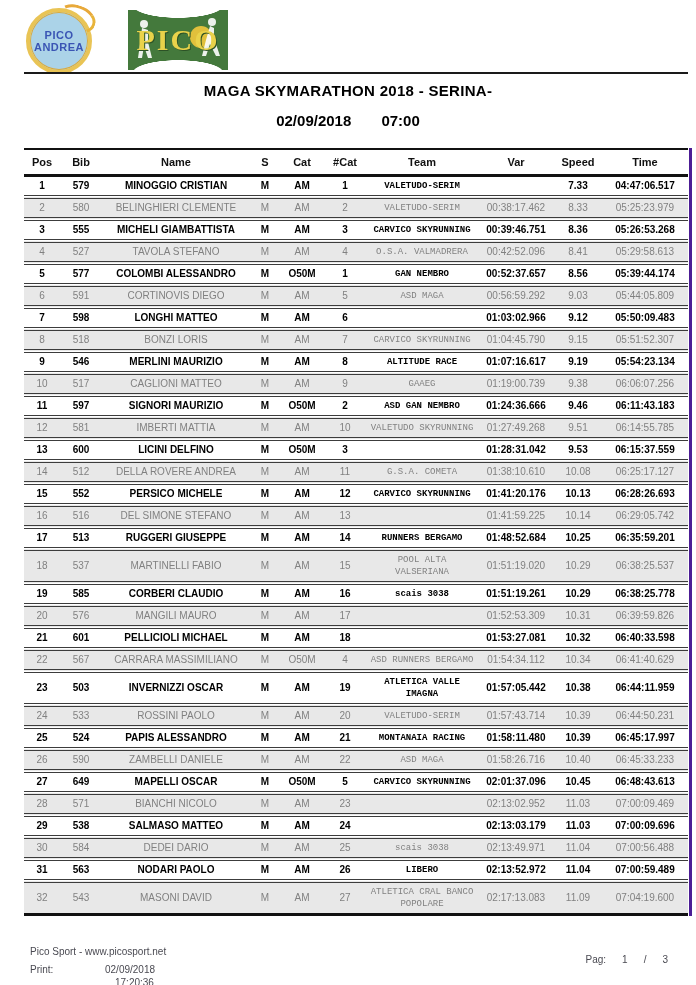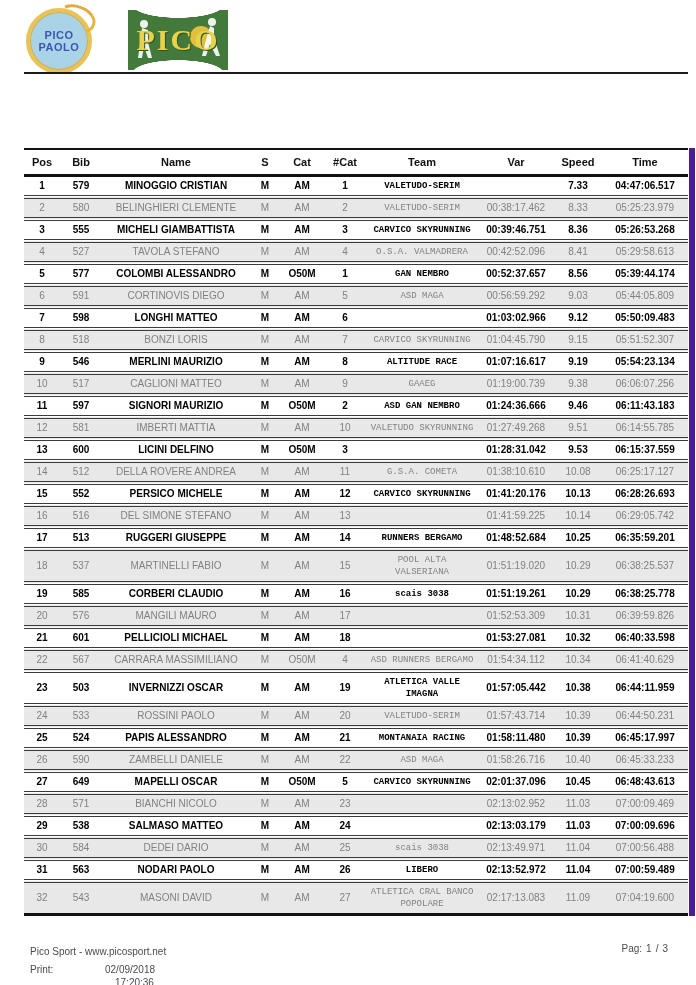--- a/index.html
+++ b/index.html
@@ -32,74 +32,81 @@
   }
   .logo-green .sun { position:absolute; right:16px; top:16px; width:22px; height:22px; border-radius:50%; background:#e9c43c; opacity:.95; }
   .logo-green .word { position:relative; font-size:30px; font-weight:bold; color:#e9d24a; letter-spacing:2px; text-shadow:1px 1px 0 #2c5226; font-family:"Liberation Serif", serif; }
   .logo-green svg { position:absolute; }
   .top-rule { position:absolute; top:72px; left:24px; width:664px; border-top:2px solid #1a1a1a; }
   .title-block { position:absolute; top:82px; left:0; width:100%; text-align:center; }
   .doc-title { font-size:15px; font-weight:bold; letter-spacing:0.3px; }
   .doc-subtitle { margin-top:13px; font-size:15px; font-weight:bold; }
   .doc-subtitle .t { margin-left:26px; }
   
-  .table-wrap { position:absolute; top:148px; left:24px; width:665px; border-right:6px solid #4c1d95; }
+  .table-wrap { position:absolute; top:148px; left:24px; width:665px; border-right:3px solid #4c1d95; }
   table { border-collapse:collapse; width:664px; table-layout:fixed; font-size:10px; }
   col.c-pos{width:36px} col.c-bib{width:42px} col.c-name{width:148px} col.c-s{width:30px}
   col.c-cat{width:44px} col.c-ncat{width:42px} col.c-team{width:112px} col.c-var{width:76px}
   col.c-speed{width:48px} col.c-time{width:86px}
   thead th {
     border-top:2px solid #111; border-bottom:3px solid #111;
     font-size:11px; font-weight:bold; padding:6px 2px; text-align:center; color:#111;
   }
   td { border-bottom:4px double #3c3c3c; padding:3px 2px; text-align:center; vertical-align:middle; line-height:12px; }
   tbody tr { background:#fff; color:#000; font-weight:bold; }
   tbody tr.even { background:#e8e8e8; color:#818181; font-weight:normal; }
   tbody tr:last-child td { border-bottom:3px solid #111; }
   td.f-team { font-size:9px;font-family:Liberation Mono, monospace; }
   td.f-var, td.f-time { font-size:10px; }
   
   .footer { position:absolute; top:942px; left:0; width:100%; font-size:10px; color:#4a4a52; }
   .footer .site { position:absolute; left:30px; top:4px; }
   .footer .print-label { position:absolute; left:30px; top:22px; }
   .footer .print-date { position:absolute; left:105px; top:22px; }
   .footer .print-time { position:absolute; left:115px; top:35px; }
-  .footer .pag { position:absolute; right:28px; top:1px; display:flex; gap:4px; }
+  .footer .pag { position:absolute; right:28px; top:12px; display:flex; gap:16px; }
   
   .watermark { position:absolute; left:-30px; bottom:-18px; width:150px; height:46px;
     background:linear-gradient(100deg, #e2e2e2 0 10px, #fff 10px 16px, #ececec 16px 30px, transparent 30px);
     transform:rotate(-16deg); opacity:.8; }
 </style>
 </head>
 <body>
 
 <div class="page">
 
   <div class="logos">
     <div class="logo-circle">
       <div class="swoosh"></div>
       <span>PICO</span>
-      <span>PAOLO</span>
+      <span>ANDREA</span>
     </div>
     <div class="logo-green">
       <div class="sun"></div>
       <svg width="100" height="60" viewBox="0 0 100 60">
         <g fill="#ffffff" opacity="0.9">
           <circle cx="16" cy="14" r="4"></circle>
           <path d="M14 18 L12 34 L10 48 L14 48 L16 36 L20 48 L24 48 L20 32 L20 20 Z"></path>
           <circle cx="84" cy="12" r="4"></circle>
           <path d="M82 16 L78 30 L74 46 L78 46 L82 34 L88 46 L92 46 L86 28 L86 18 Z"></path>
         </g>
       </svg>
       <span class="word">PICO</span>
     </div>
   </div>
 
   <div class="top-rule"></div>
 
+  <div class="title-block">
+    <div class="doc-title">MAGA SKYMARATHON 2018 - SERINA-</div>
+    <div class="doc-subtitle">
+      <span class="d">02/09/2018</span>
+      <span class="t">07:00</span>
+    </div>
+  </div>
 
   <div class="table-wrap">
     <table>
       <colgroup>
         <col class="c-pos">
           <col class="c-bib">
           <col class="c-name">
           <col class="c-s">
           <col class="c-cat">
         <col class="c-ncat">

